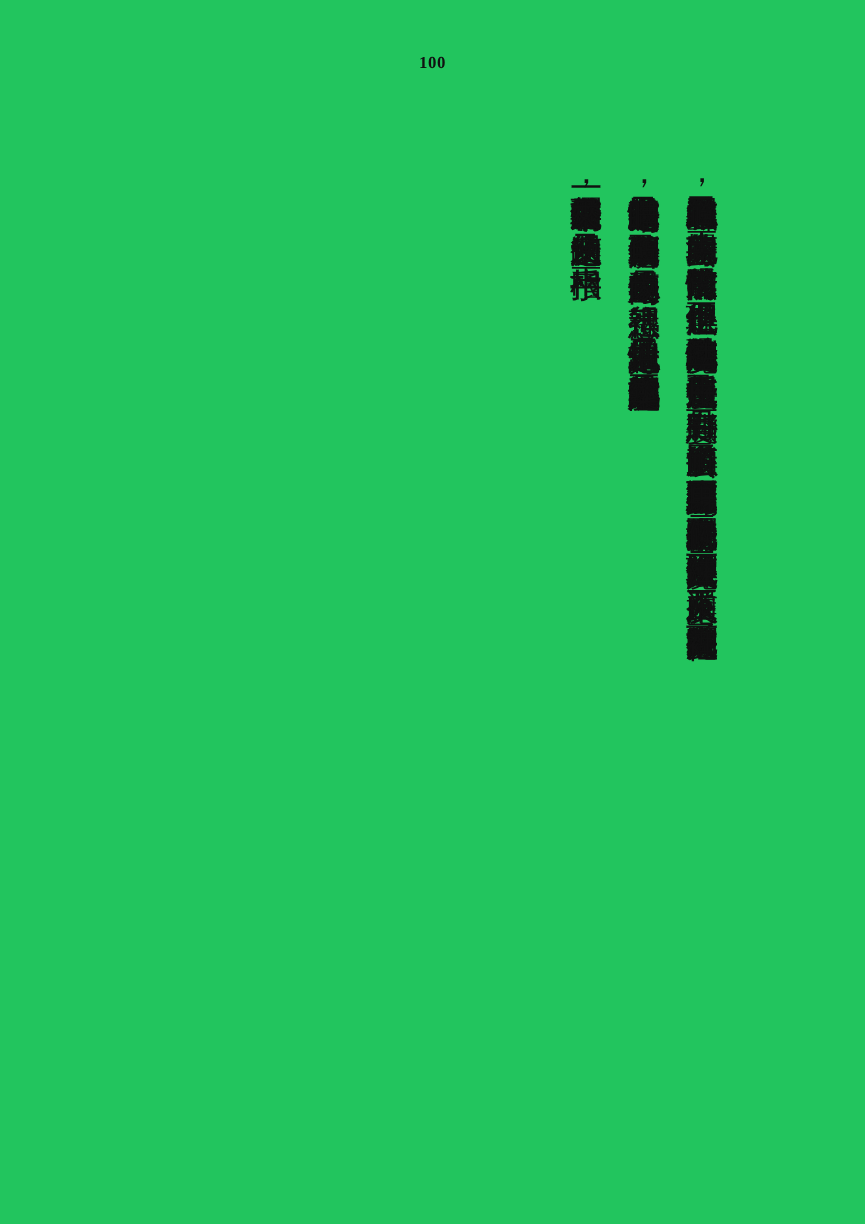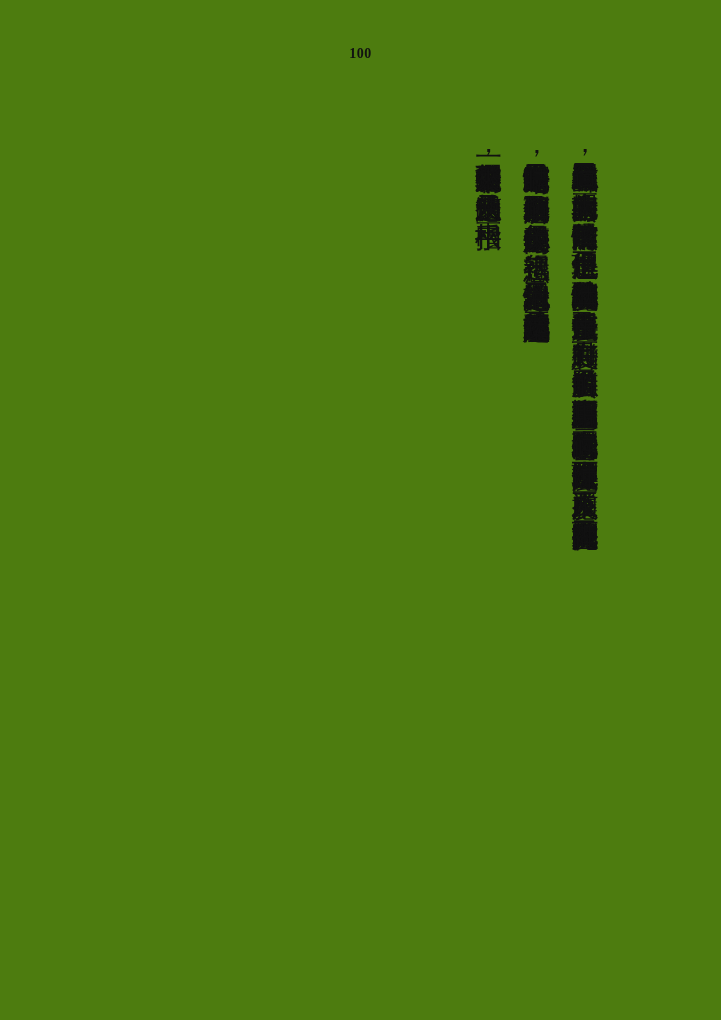--- a/index.html
+++ b/index.html
@@ -4,21 +4,21 @@
 <style>
   html, body {
     margin: 0;
     padding: 0;
     background: #ffffff;
   }
   .page {
     position: relative;
     width: 721px;
     height: 1020px;
-    background: #4d7c0f;
+    background: #22c55e;
     overflow: hidden;
   }
   .page-number {
     position: absolute;
     top: 46px;
     left: 0;
     width: 721px;
     text-align: center;
     font-family: "Liberation Serif", "DejaVu Serif", serif;
     font-size: 14px;

